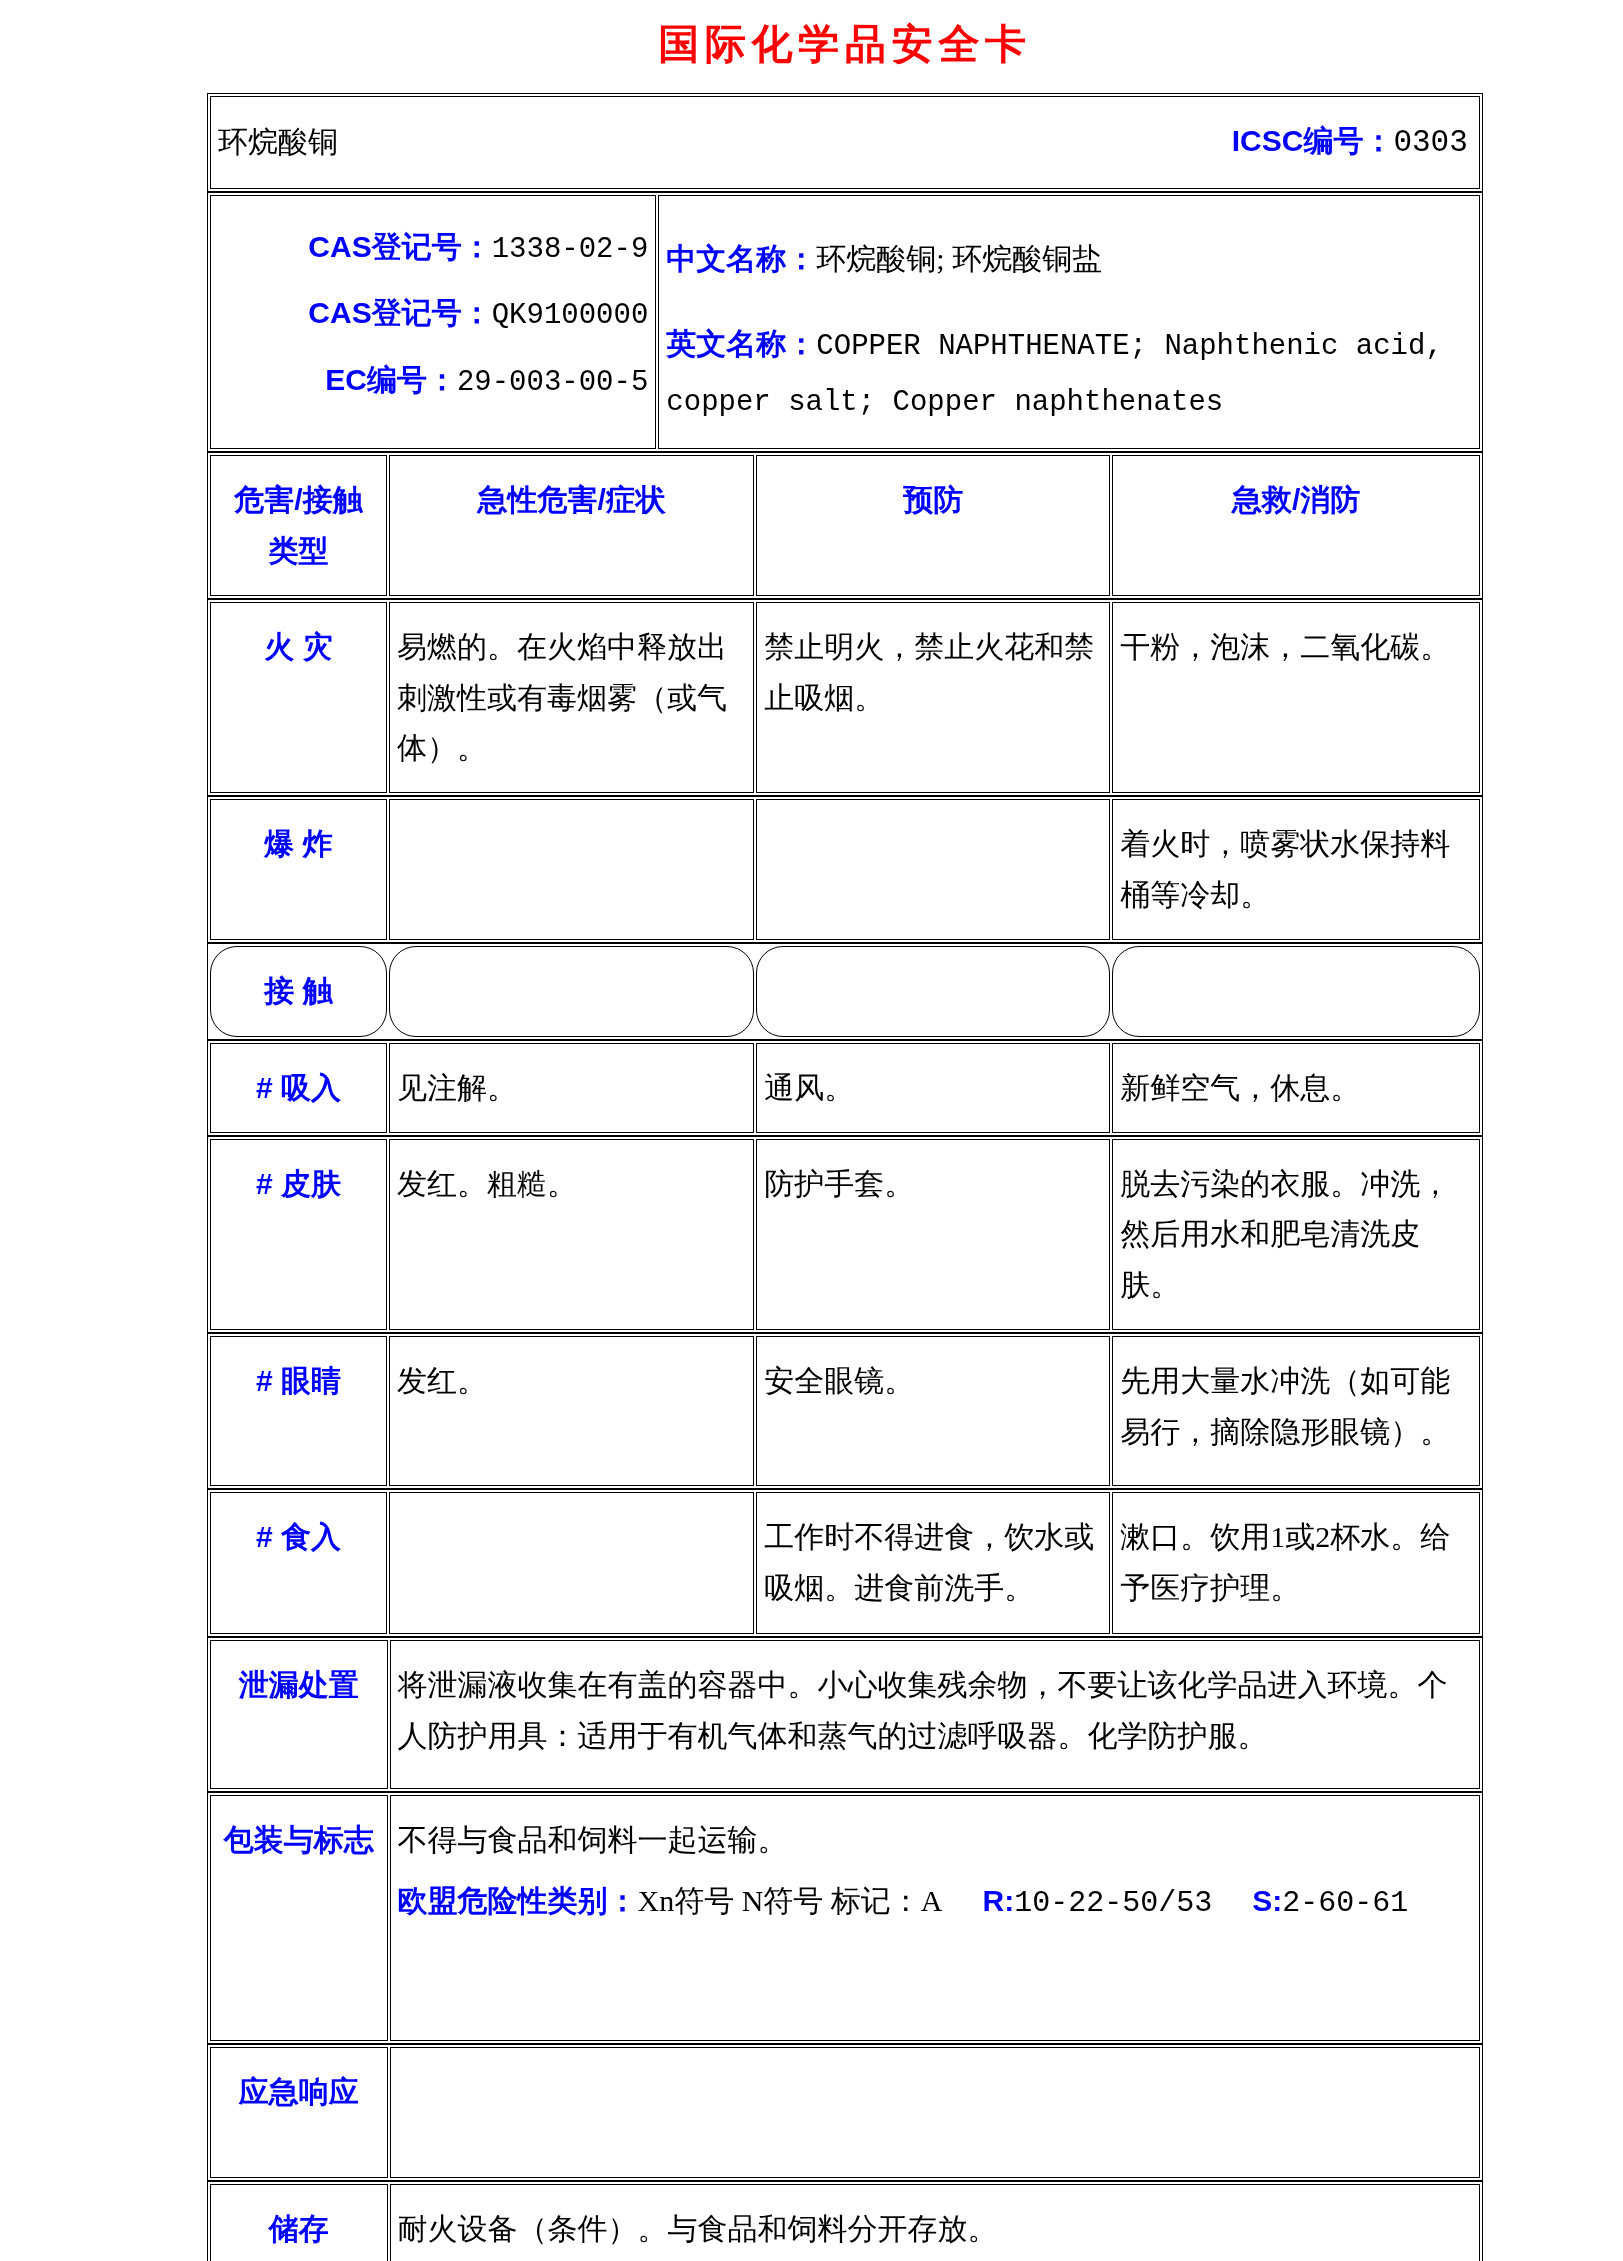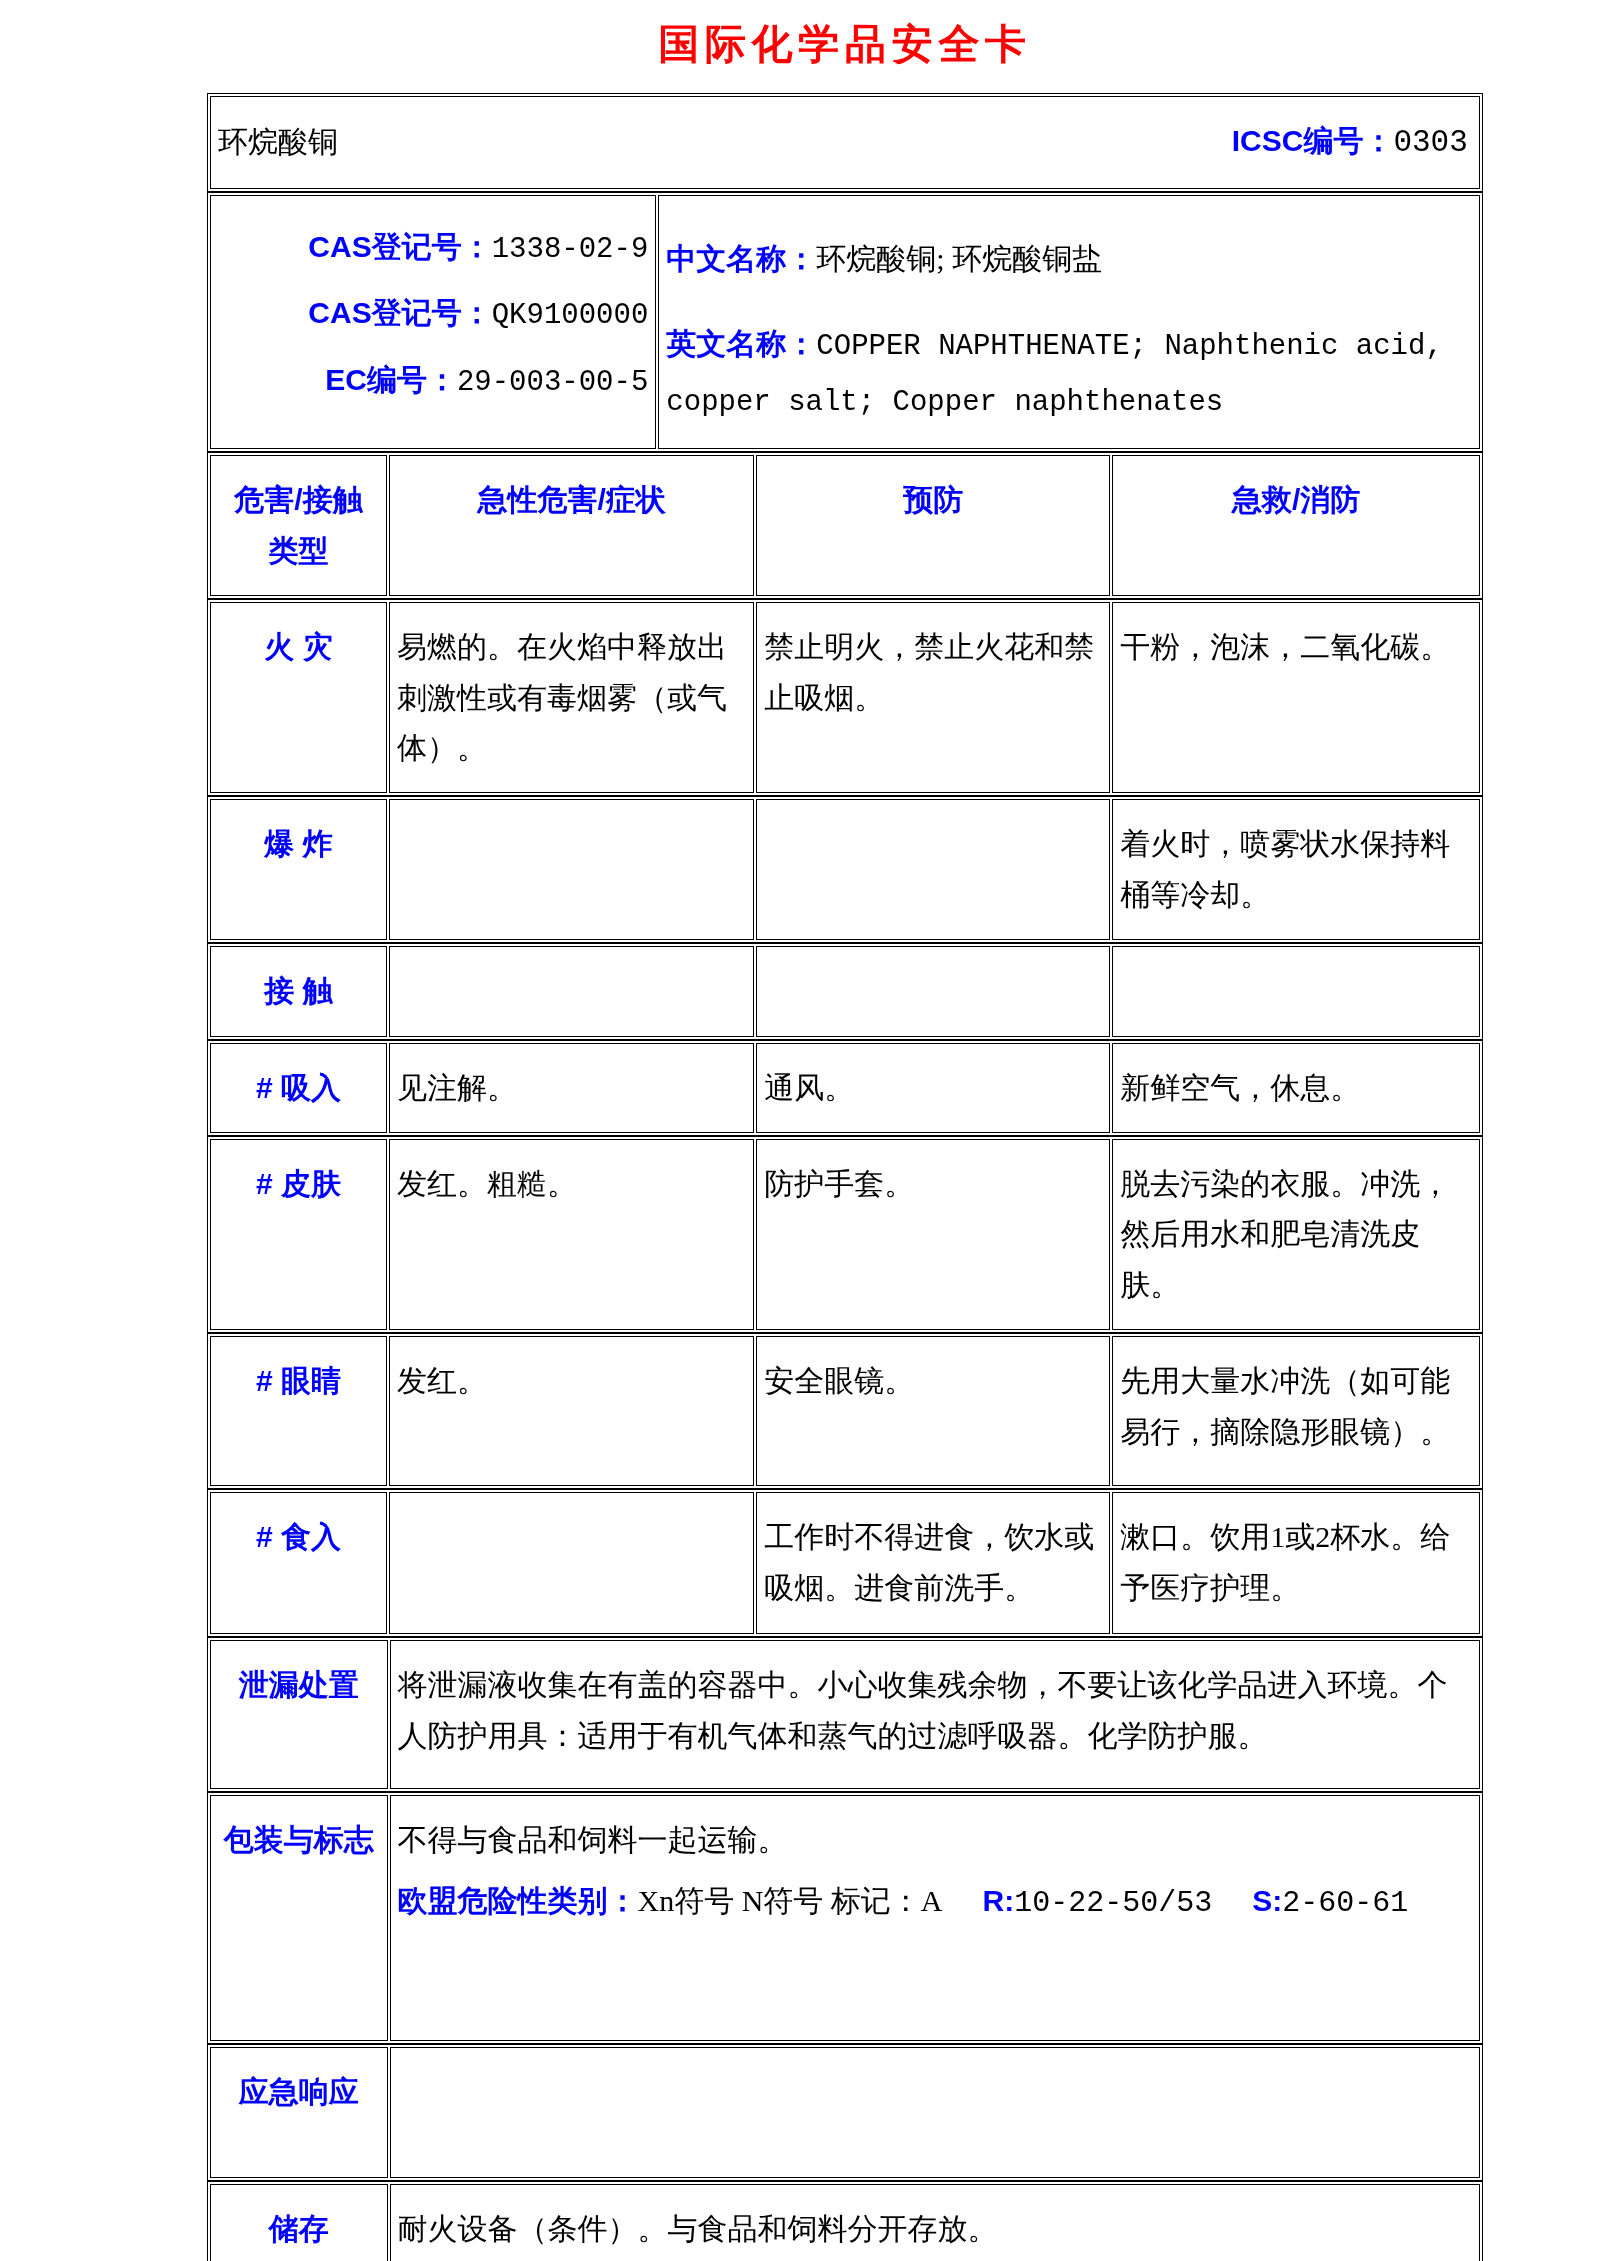--- a/index.html
+++ b/index.html
@@ -56,21 +56,21 @@
     font-weight: bold;
   }
   .mono { font-family: "Liberation Mono", "DejaVu Sans Mono", monospace; }
 
   
   .b-name td { height: 71px; }
   .b-ids  td { height: 198px; }
   .b-head td { height: 78px; }
   .b-fire td { height: 159px; margin-left: 39px; }
   .b-expl td { height: 92px; }
-  .b-cont td { height: 42px;  }
+  .b-cont td { height: 42px; border-radius: 27px;  }
   .b-inh  td { height: 60px;  }
   .b-skin td { height: 145px; }
   .b-eye  td { height: 150px; }
   .b-ing  td { height: 142px; }
   .b-spill td { height: 149px; }
   .b-pack  td { height: 246px; margin-left: 30px; }
   .b-emer  td { height: 131px; }
   .b-stor  td { height: 145px; }
 
   .row1-flex {

